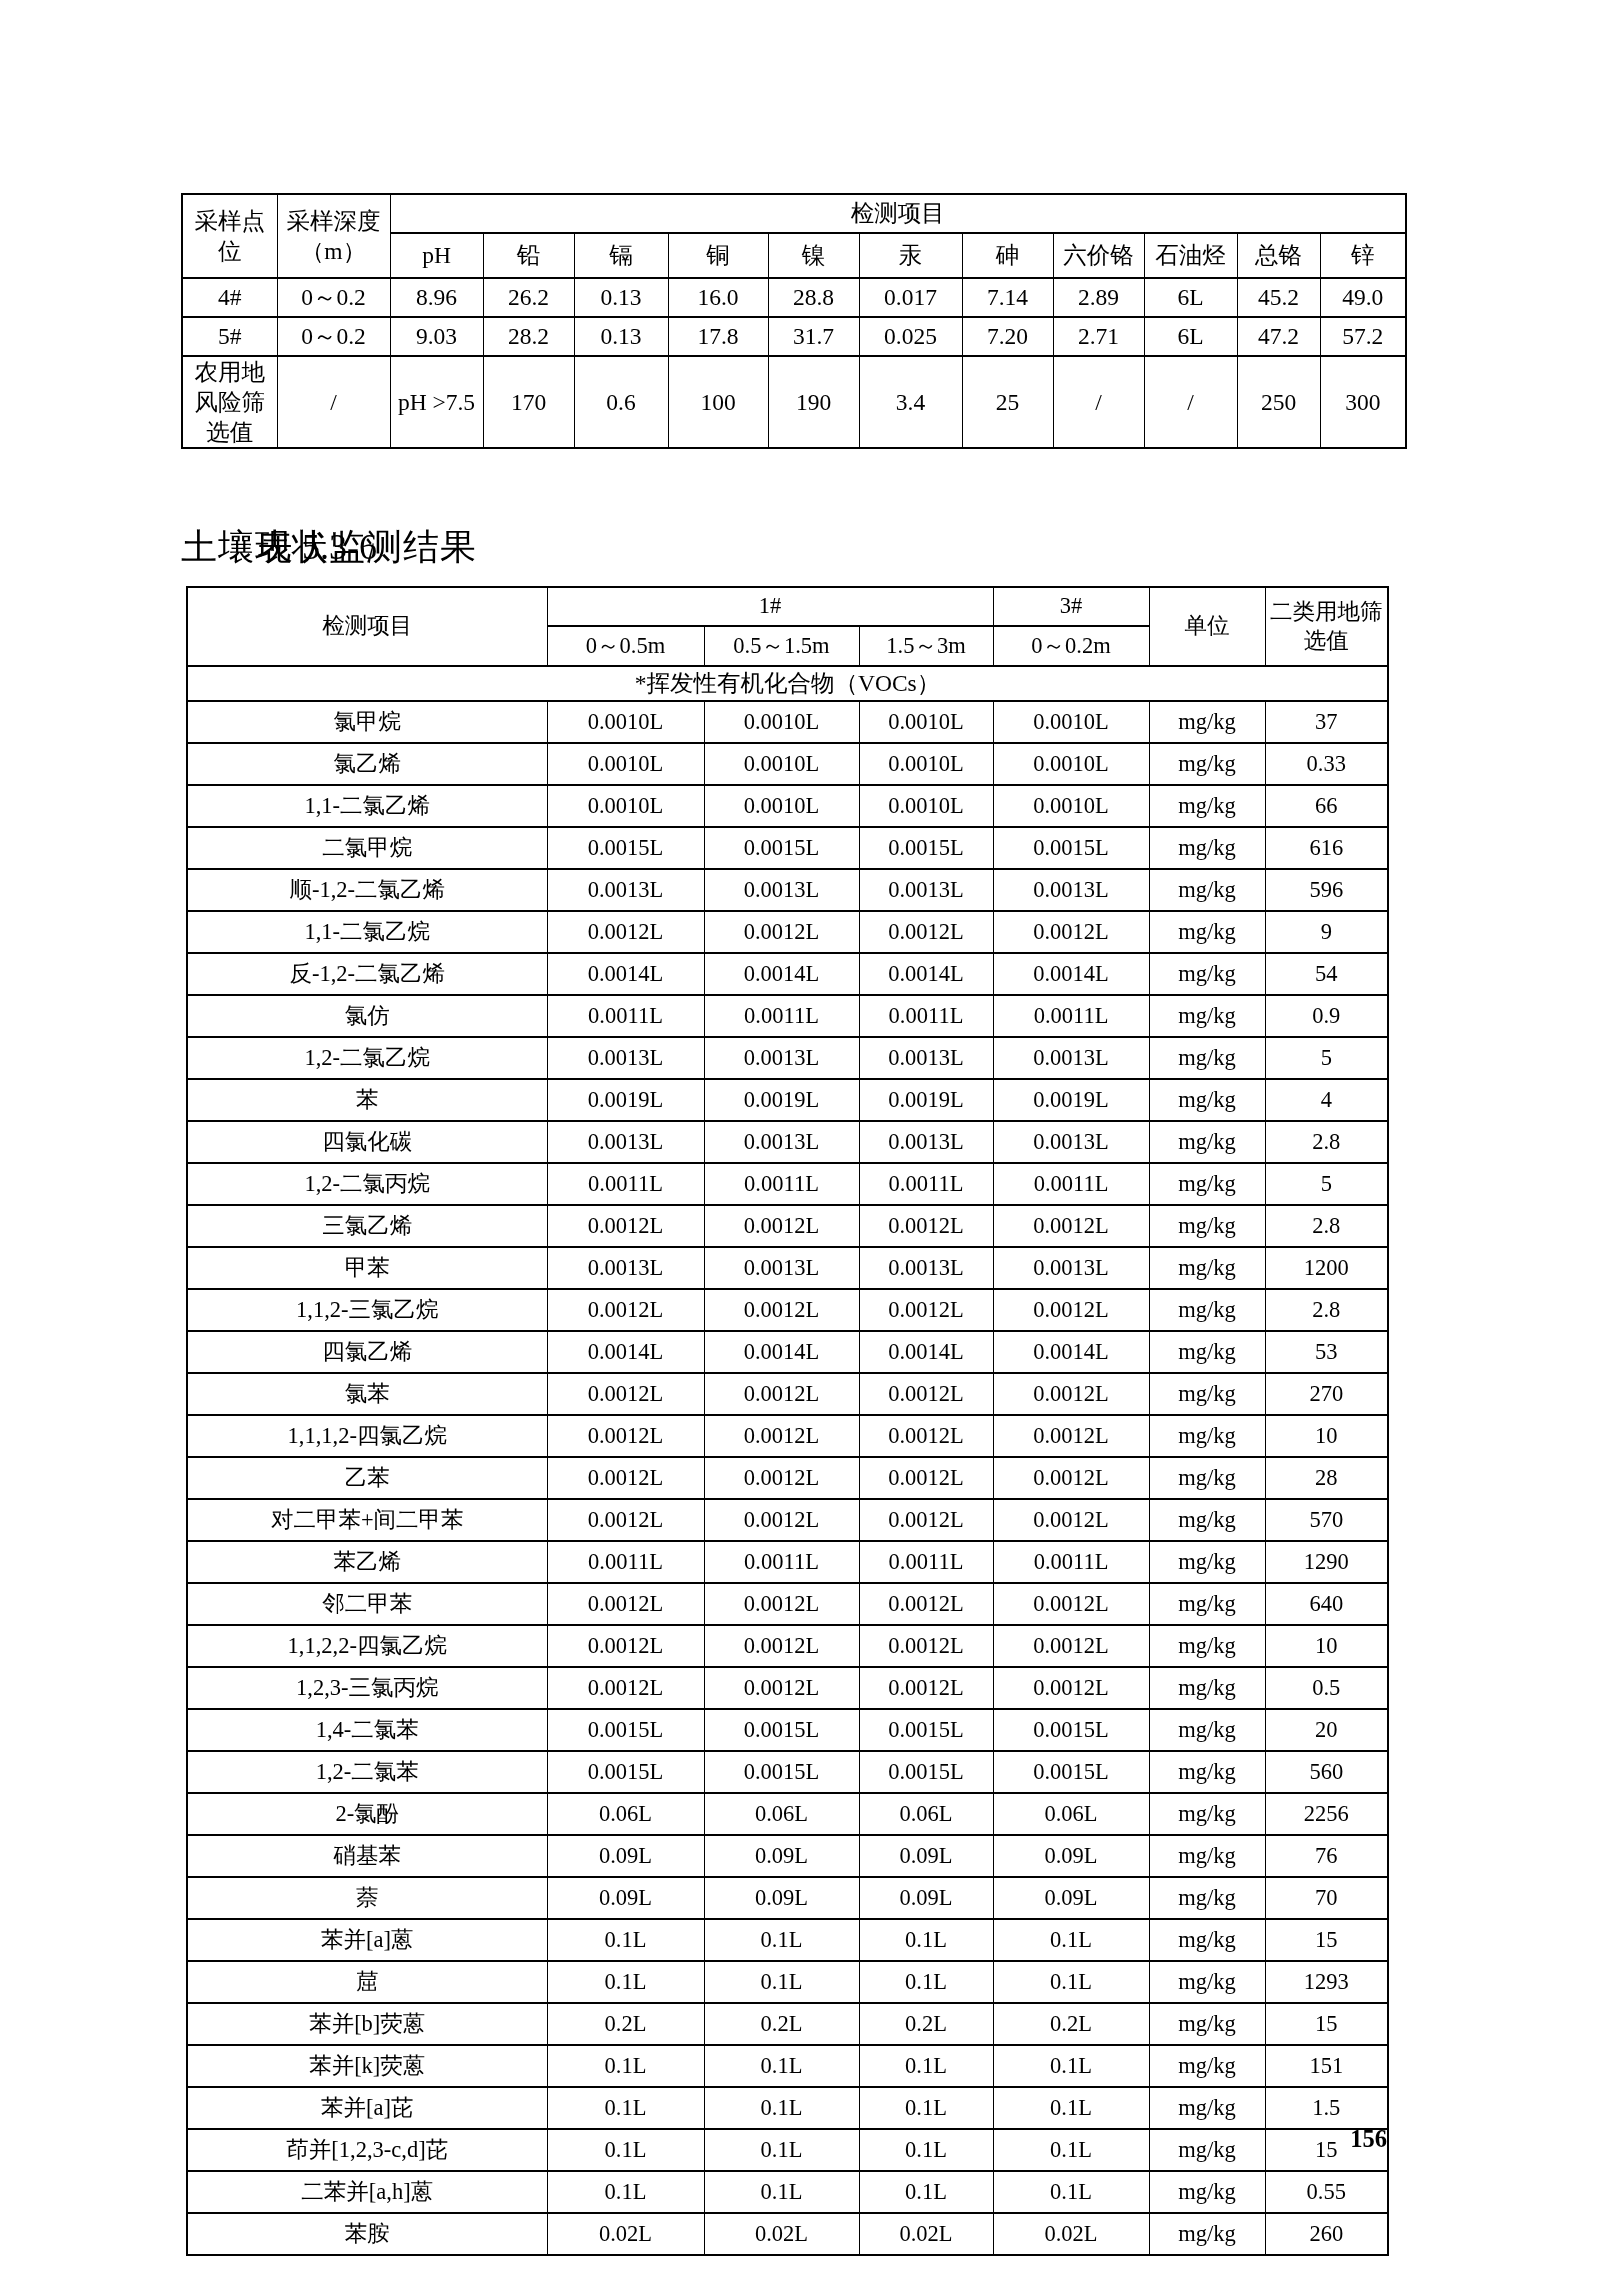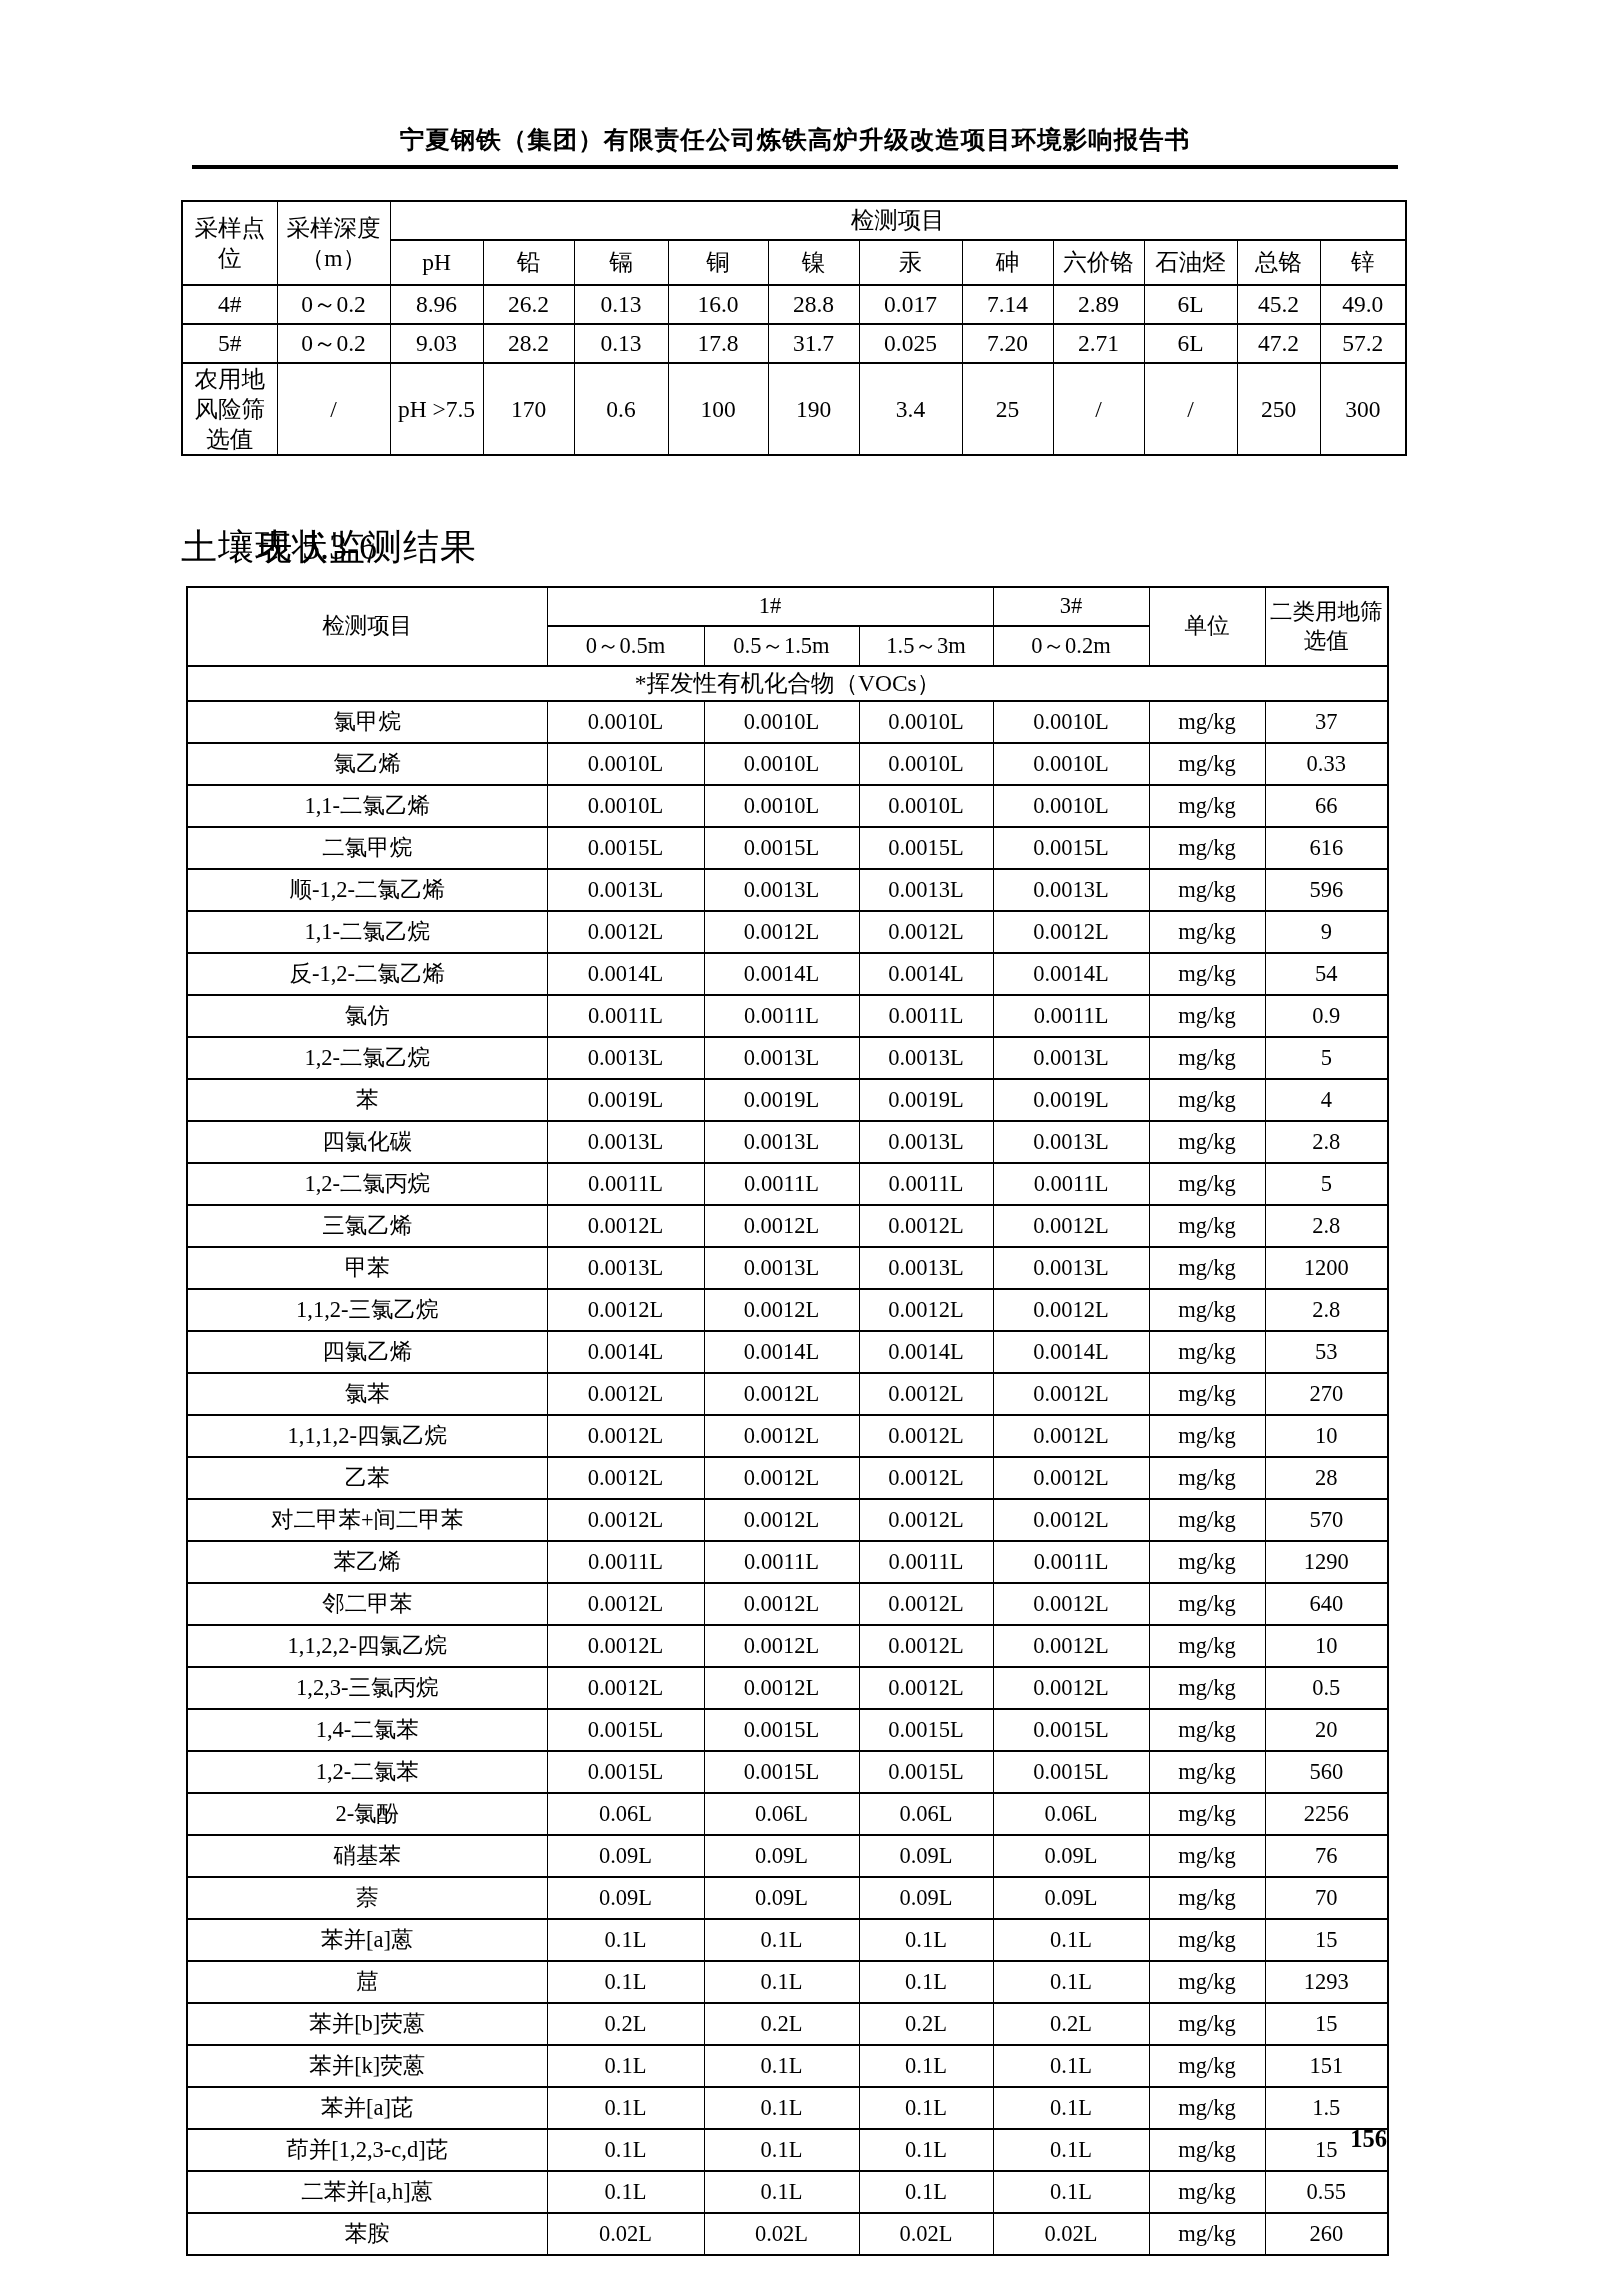--- a/index.html
+++ b/index.html
@@ -16,21 +16,21 @@
     font-family: "Liberation Sans", "DejaVu Sans", sans-serif;
     font-weight: 700; font-size: 24.5px; letter-spacing: 1px; white-space: nowrap;
   }
   .header-rule { margin-top: 8.8px; height: 3.9px; background: #000; }
 
   table { border-collapse: collapse; table-layout: fixed; text-align: center; }
   th, td { border: 1px solid #000; border-top-width: 2px; border-bottom-width: 2px;
            padding: 0 2.9px; font-weight: normal; line-height: 1.28; vertical-align: middle;
            overflow: hidden; }
 
-  .t1 { position: absolute; left: 181px; top: 200px; width: 1225px; font-size: 23.5px; border: 2.9px solid #000; }
+  .t1 { position: absolute; left: 181px; top: 193px; width: 1225px; font-size: 23.5px; border: 2.9px solid #000; }
   .t1 thead tr.h1 { height: 39px; }
   .t1 thead tr.h2 { height: 45px; }
   .t1 tbody tr { height: 39px; }
 
   .caption { position: absolute; left: 181px; top: 523px; width: 1225px; height: 37px; font-size: 36px; }
   .caption-label { position: absolute; left: 76px; top: 0; }
   .caption-title { position: absolute; left: 0; right: 0; top: 0; text-align: left; letter-spacing: 1px; }
 
   .t2 { position: absolute; left: 186px; top: 586px; width: 1201px; font-size: 22.5px; border: 2.9px solid #000; }
   .t2 thead tr.h1 { height: 39px; }
@@ -42,24 +42,20 @@
   .page-number {
     position: absolute; left: 186px; top: 2125px; width: 1201px;
     text-align: right; font-size: 24.5px; font-weight: 700;
   }
 </style>
 </head>
 <body>
 
 <div class="page">
 
-  <div class="doc-header">
-    <div class="doc-title">宁夏钢铁（集团）有限责任公司炼铁高炉升级改造项目环境影响报告书</div>
-    <div class="header-rule"></div>
-  </div>
 
   <table class="t1">
     <colgroup>
       <col style="width:95px">
         <col style="width:113px">
         <col style="width:93px">
         <col style="width:91px">
       <col style="width:94px">
         <col style="width:100px">
         <col style="width:91px">

